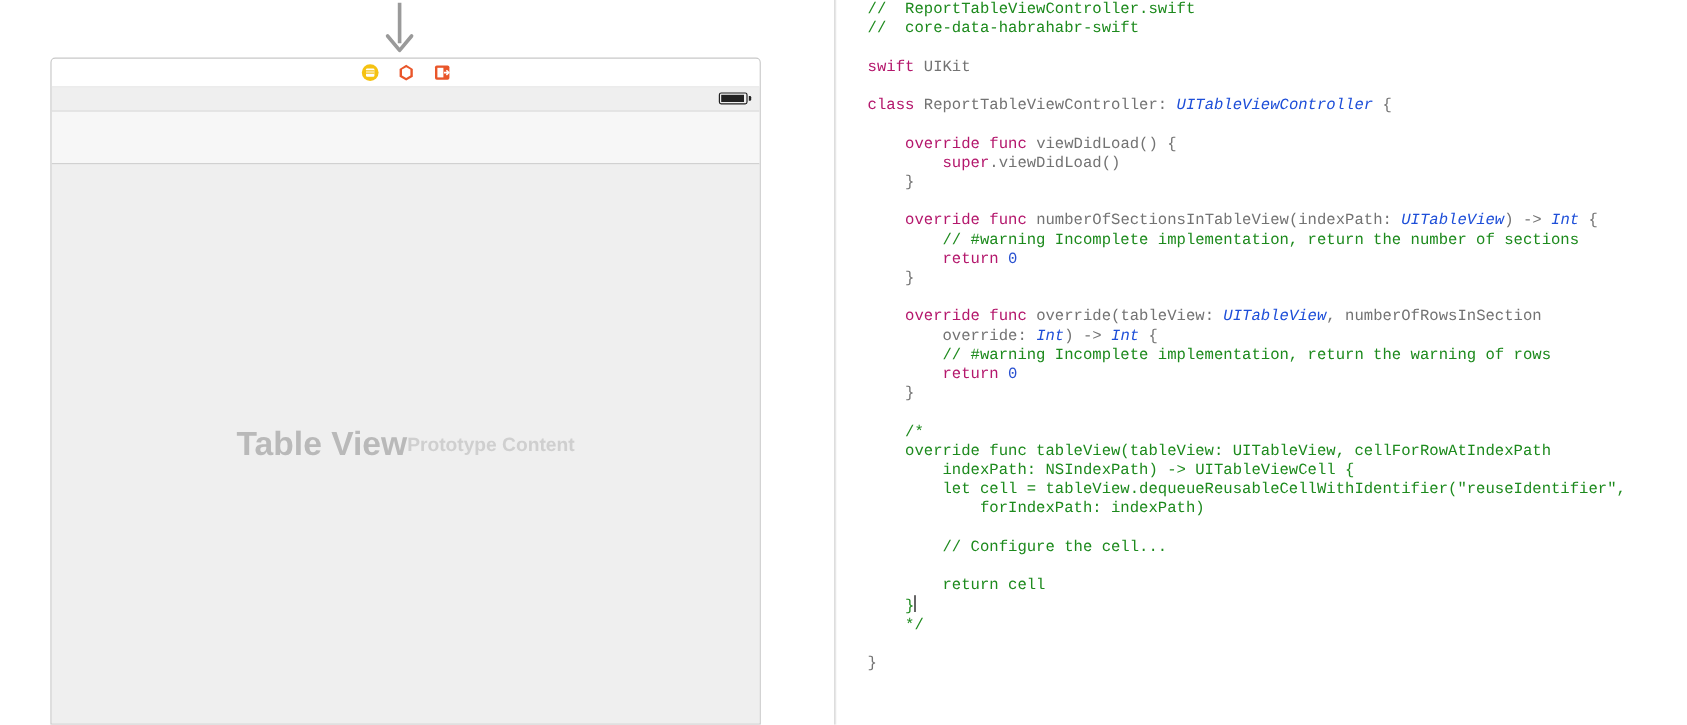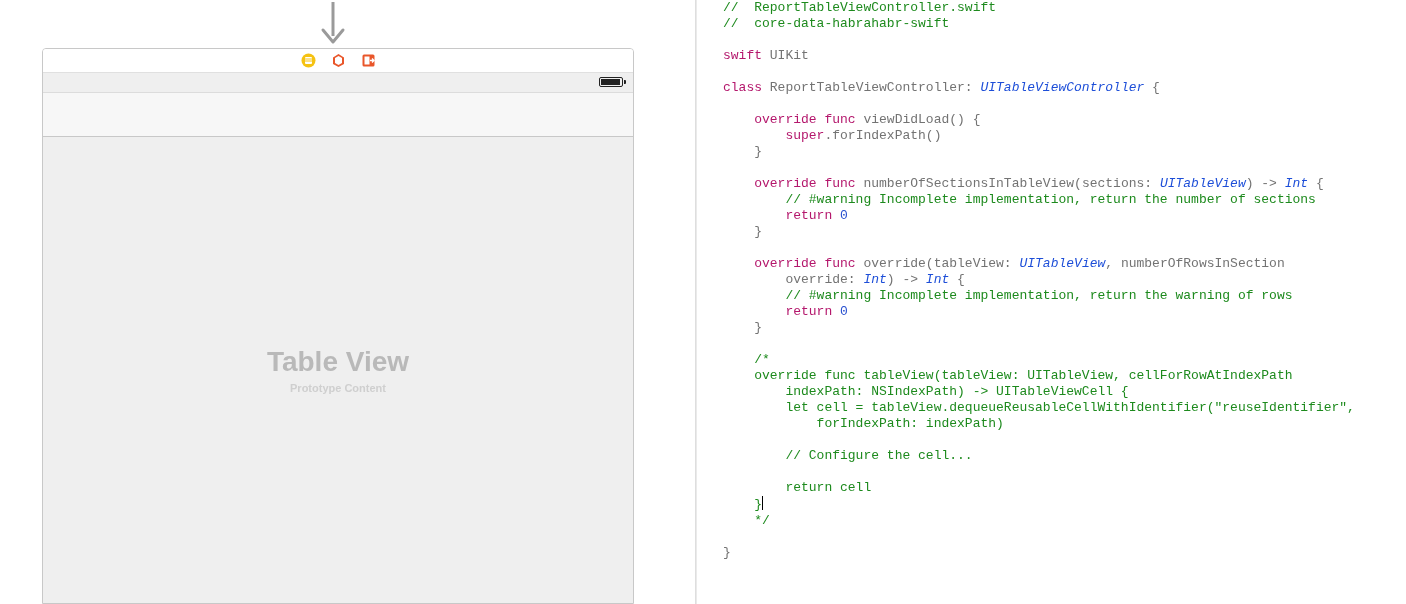--- a/index.html
+++ b/index.html
@@ -89,34 +89,34 @@
     height: 44px;
     background: #f7f7f7;
     border-bottom: 1px solid #c8c8c8;
   }
 
   .tableview-body {
     position: absolute;
     left: 0; right: 0; top: 88px; bottom: 0;
     background: #efefef;
     display: flex;
-    flex-direction: column;
+    flex-direction: row;
     align-items: center;
     justify-content: center;
   }
   .tv-title {
     color: #b9b9b9;
     font-family: "Helvetica Neue", Helvetica, Arial, sans-serif;
     font-size: 28px;
     font-weight: 700;
   }
   .tv-sub {
     color: #cfcfcf;
     font-family: "Helvetica Neue", Helvetica, Arial, sans-serif;
-    font-size: 11px;
+    font-size: 16px;
     font-weight: 600;
     margin-top: 4px;
   }
 
   
   .splitter {
     width: 2px;
     height: 604px;
     background: linear-gradient(to right, #d8d8d8, #f0f0f0);
   }
@@ -198,24 +198,24 @@
 <div class="splitter"></div>
 
 <div class="editor"><span class="c-comment">//  ReportTableViewController.swift</span>
 <span class="c-comment">//  core-data-habrahabr-swift</span>
 
 <span class="c-keyword">swift</span><span class="c-plain"> UIKit</span>
 
 <span class="c-keyword">class</span><span class="c-plain"> ReportTableViewController: </span><span class="c-typesys">UITableViewController</span><span class="c-plain"> {</span>
 
 <span class="c-keyword">    override</span><span class="c-keyword"> func</span><span class="c-plain"> viewDidLoad() {</span>
-<span class="c-keyword">        super</span><span class="c-plain">.forIndexPath()</span>
+<span class="c-keyword">        super</span><span class="c-plain">.viewDidLoad()</span>
 <span class="c-plain">    }</span>
 
-<span class="c-keyword">    override</span><span class="c-keyword"> func</span><span class="c-plain"> numberOfSectionsInTableView(sections: </span><span class="c-typesys">UITableView</span><span class="c-plain">) -&gt; </span><span class="c-typesys">Int</span><span class="c-plain"> {</span>
+<span class="c-keyword">    override</span><span class="c-keyword"> func</span><span class="c-plain"> numberOfSectionsInTableView(indexPath: </span><span class="c-typesys">UITableView</span><span class="c-plain">) -&gt; </span><span class="c-typesys">Int</span><span class="c-plain"> {</span>
 <span class="c-comment">        // #warning Incomplete implementation, return the number of sections</span>
 <span class="c-keyword">        return</span><span class="c-number"> 0</span>
 <span class="c-plain">    }</span>
 
 <span class="c-keyword">    override</span><span class="c-keyword"> func</span><span class="c-plain"> override(tableView: </span><span class="c-typesys">UITableView</span><span class="c-plain">, numberOfRowsInSection</span>
 <span class="c-plain">        override: </span><span class="c-typesys">Int</span><span class="c-plain">) -&gt; </span><span class="c-typesys">Int</span><span class="c-plain"> {</span>
 <span class="c-comment">        // #warning Incomplete implementation, return the warning of rows</span>
 <span class="c-keyword">        return</span><span class="c-number"> 0</span>
 <span class="c-plain">    }</span>
 

